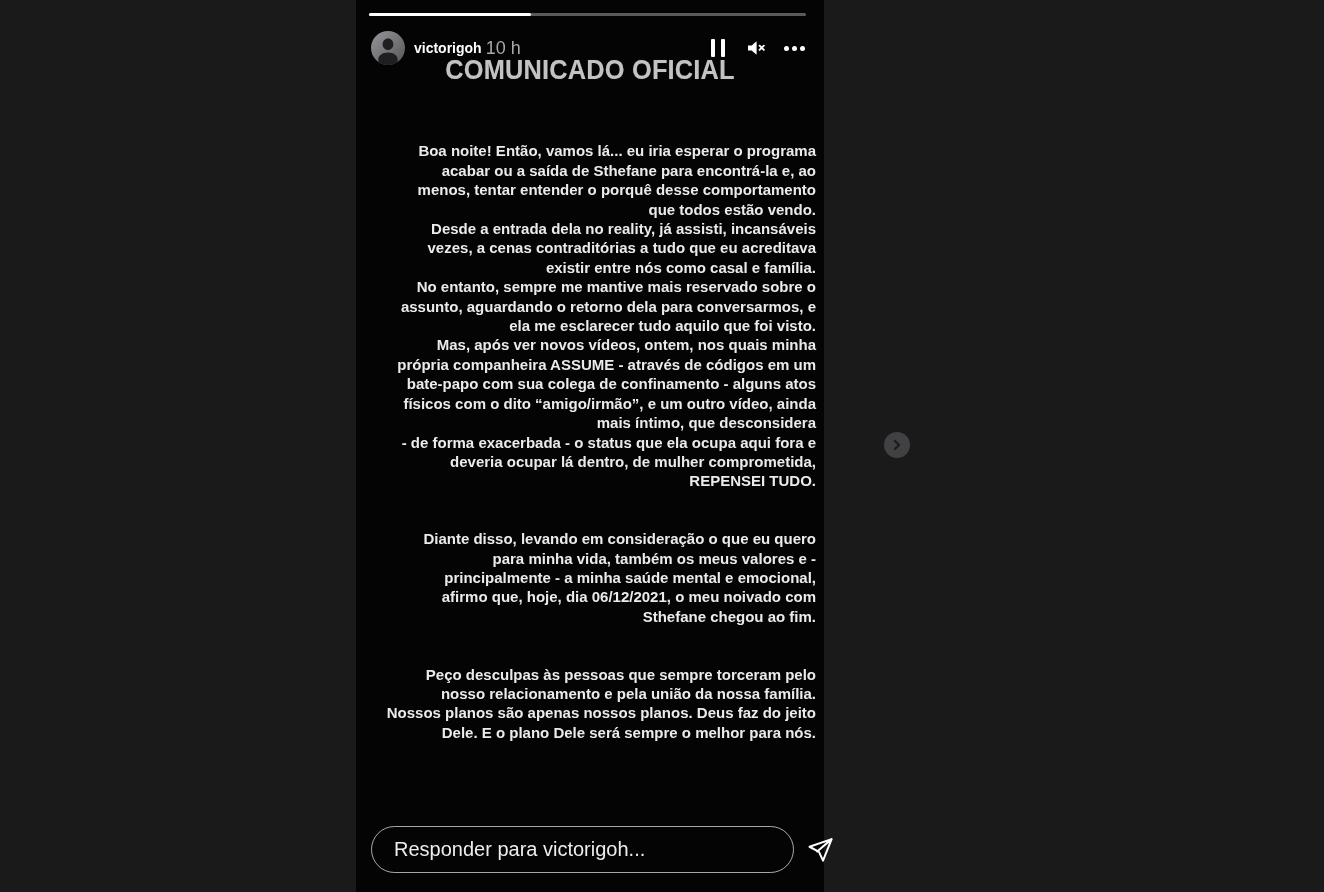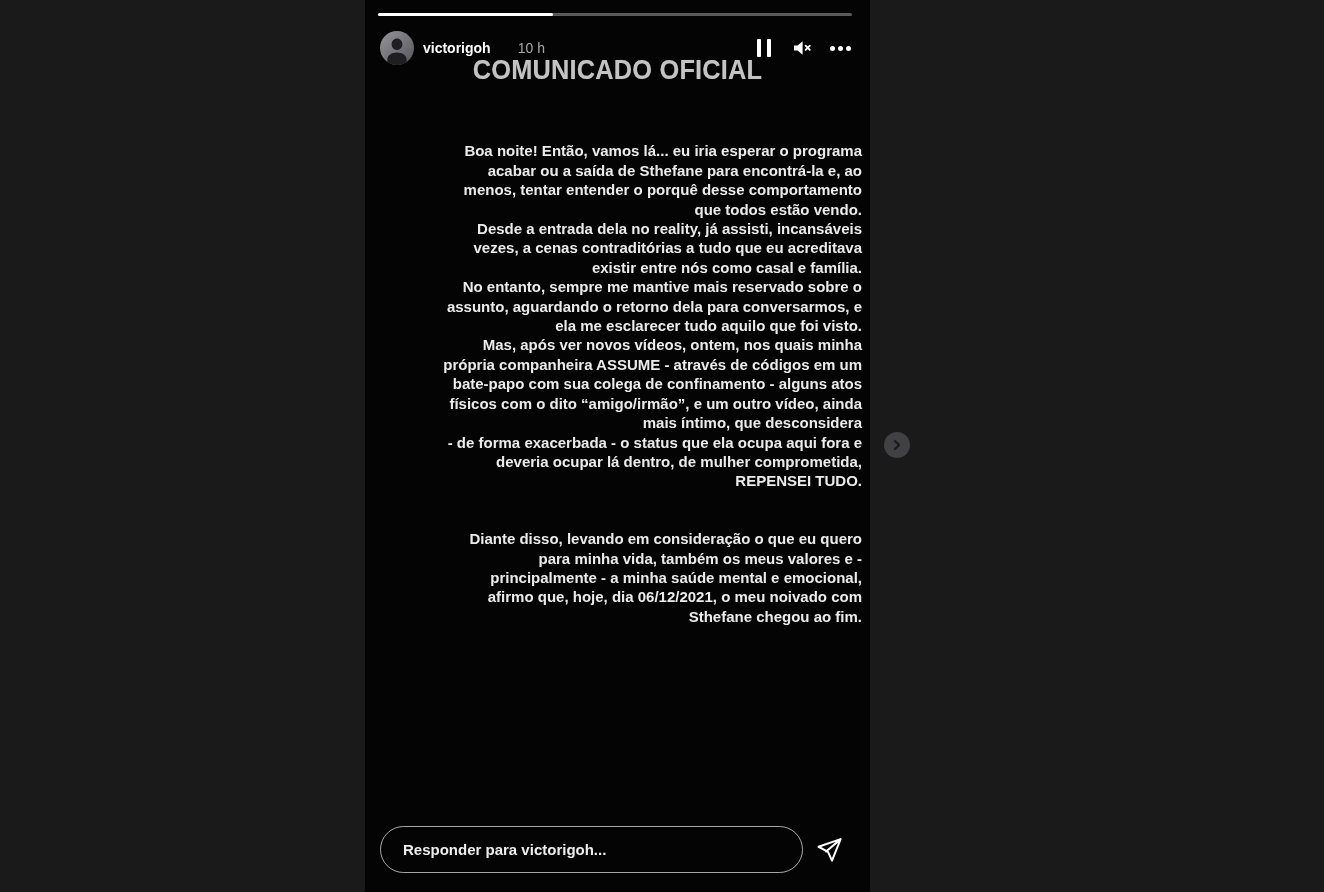--- a/index.html
+++ b/index.html
@@ -5,22 +5,22 @@
   * { margin: 0; padding: 0; box-sizing: border-box; }
   html, body {
     width: 1324px; height: 892px;
     background: #1a1a1b;
     overflow: hidden;
     font-family: "Liberation Sans", sans-serif;
   }
   
   .story {
     position: absolute;
-    left: 365px; top: 0;
-    width: 505px; height: 892px;
+    left: 356px; top: 0;
+    width: 468px; height: 892px;
     background: #040404;
   }
   
   .progress-track {
     position: absolute;
     left: 13px; right: 18px; top: 13px;
     height: 3px; border-radius: 2px;
     background: #5a5a5a;
   }
   .progress-fill {
@@ -43,23 +43,23 @@
     background: linear-gradient(135deg, #96969a 0%, #55555a 100%);
     flex: 0 0 auto;
   }
   .avatar svg { display: block; width: 34px; height: 34px; }
   .username {
     margin-left: 9px;
     color: #ffffff;
     font-size: 14px; font-weight: 700;
   }
   .timestamp {
-    margin-left: 27px;
+    margin-left: 4px;
     color: #a8a8a8;
-    font-size: 14px;
+    font-size: 18px;
   }
   .header-spacer { flex: 1; }
   .hdr-icon { display: flex; align-items: center; justify-content: center; width: 24px; height: 24px; cursor: pointer; }
   .hdr-icon + .hdr-icon { margin-left: 14px; }
   .pause-bars { display: flex; gap: 6px; }
   .pause-bars span { display: block; width: 4px; height: 18px; background: #fff; border-radius: 1px; }
   .dots { display: flex; gap: 3px; }
   .dots span { width: 5px; height: 5px; border-radius: 50%; background: #fff; }
   
   .story-title {
@@ -92,23 +92,22 @@
     display: flex; align-items: center;
     background: transparent;
     z-index: 5;
   }
   .reply-input {
     width: 100%; height: 100%;
     background: transparent;
     border: none; outline: none;
     padding: 0 20px 0 22px;
     color: #ffffff;
-    font-size: 15px;
+    font-size: 20px;
     font-family: "Liberation Sans", sans-serif;
-    font-weight: bold;
   }
   .reply-input::placeholder { color: #ededed; opacity: 1; }
   .share-btn {
     position: absolute;
     left: 449px; bottom: 27px;
     width: 30px; height: 30px;
     cursor: pointer;
     z-index: 6;
   }
   
@@ -181,20 +180,24 @@
 físicos com o dito “amigo/irmão”, e um outro vídeo, ainda
 mais íntimo, que desconsidera
 - de forma exacerbada - o status que ela ocupa aqui fora e
 deveria ocupar lá dentro, de mulher comprometida,
 REPENSEI TUDO.</p>
     <p>Diante disso, levando em consideração o que eu quero
 para minha vida, também os meus valores e -
 principalmente - a minha saúde mental e emocional,
 afirmo que, hoje, dia 06/12/2021, o meu noivado com
 Sthefane chegou ao fim.</p>
+    <p>Peço desculpas às pessoas que sempre torceram pelo
+nosso relacionamento e pela união da nossa família.
+Nossos planos são apenas nossos planos. Deus faz do jeito
+Dele. E o plano Dele será sempre o melhor para nós.</p>
     
     
   </div>
 
   <div class="reply-bar">
     <input class="reply-input" type="text" placeholder="Responder para victorigoh..." style="">
   </div>
 
   <div class="share-btn">
     <svg width="30" height="30" viewBox="0 0 24 24">

